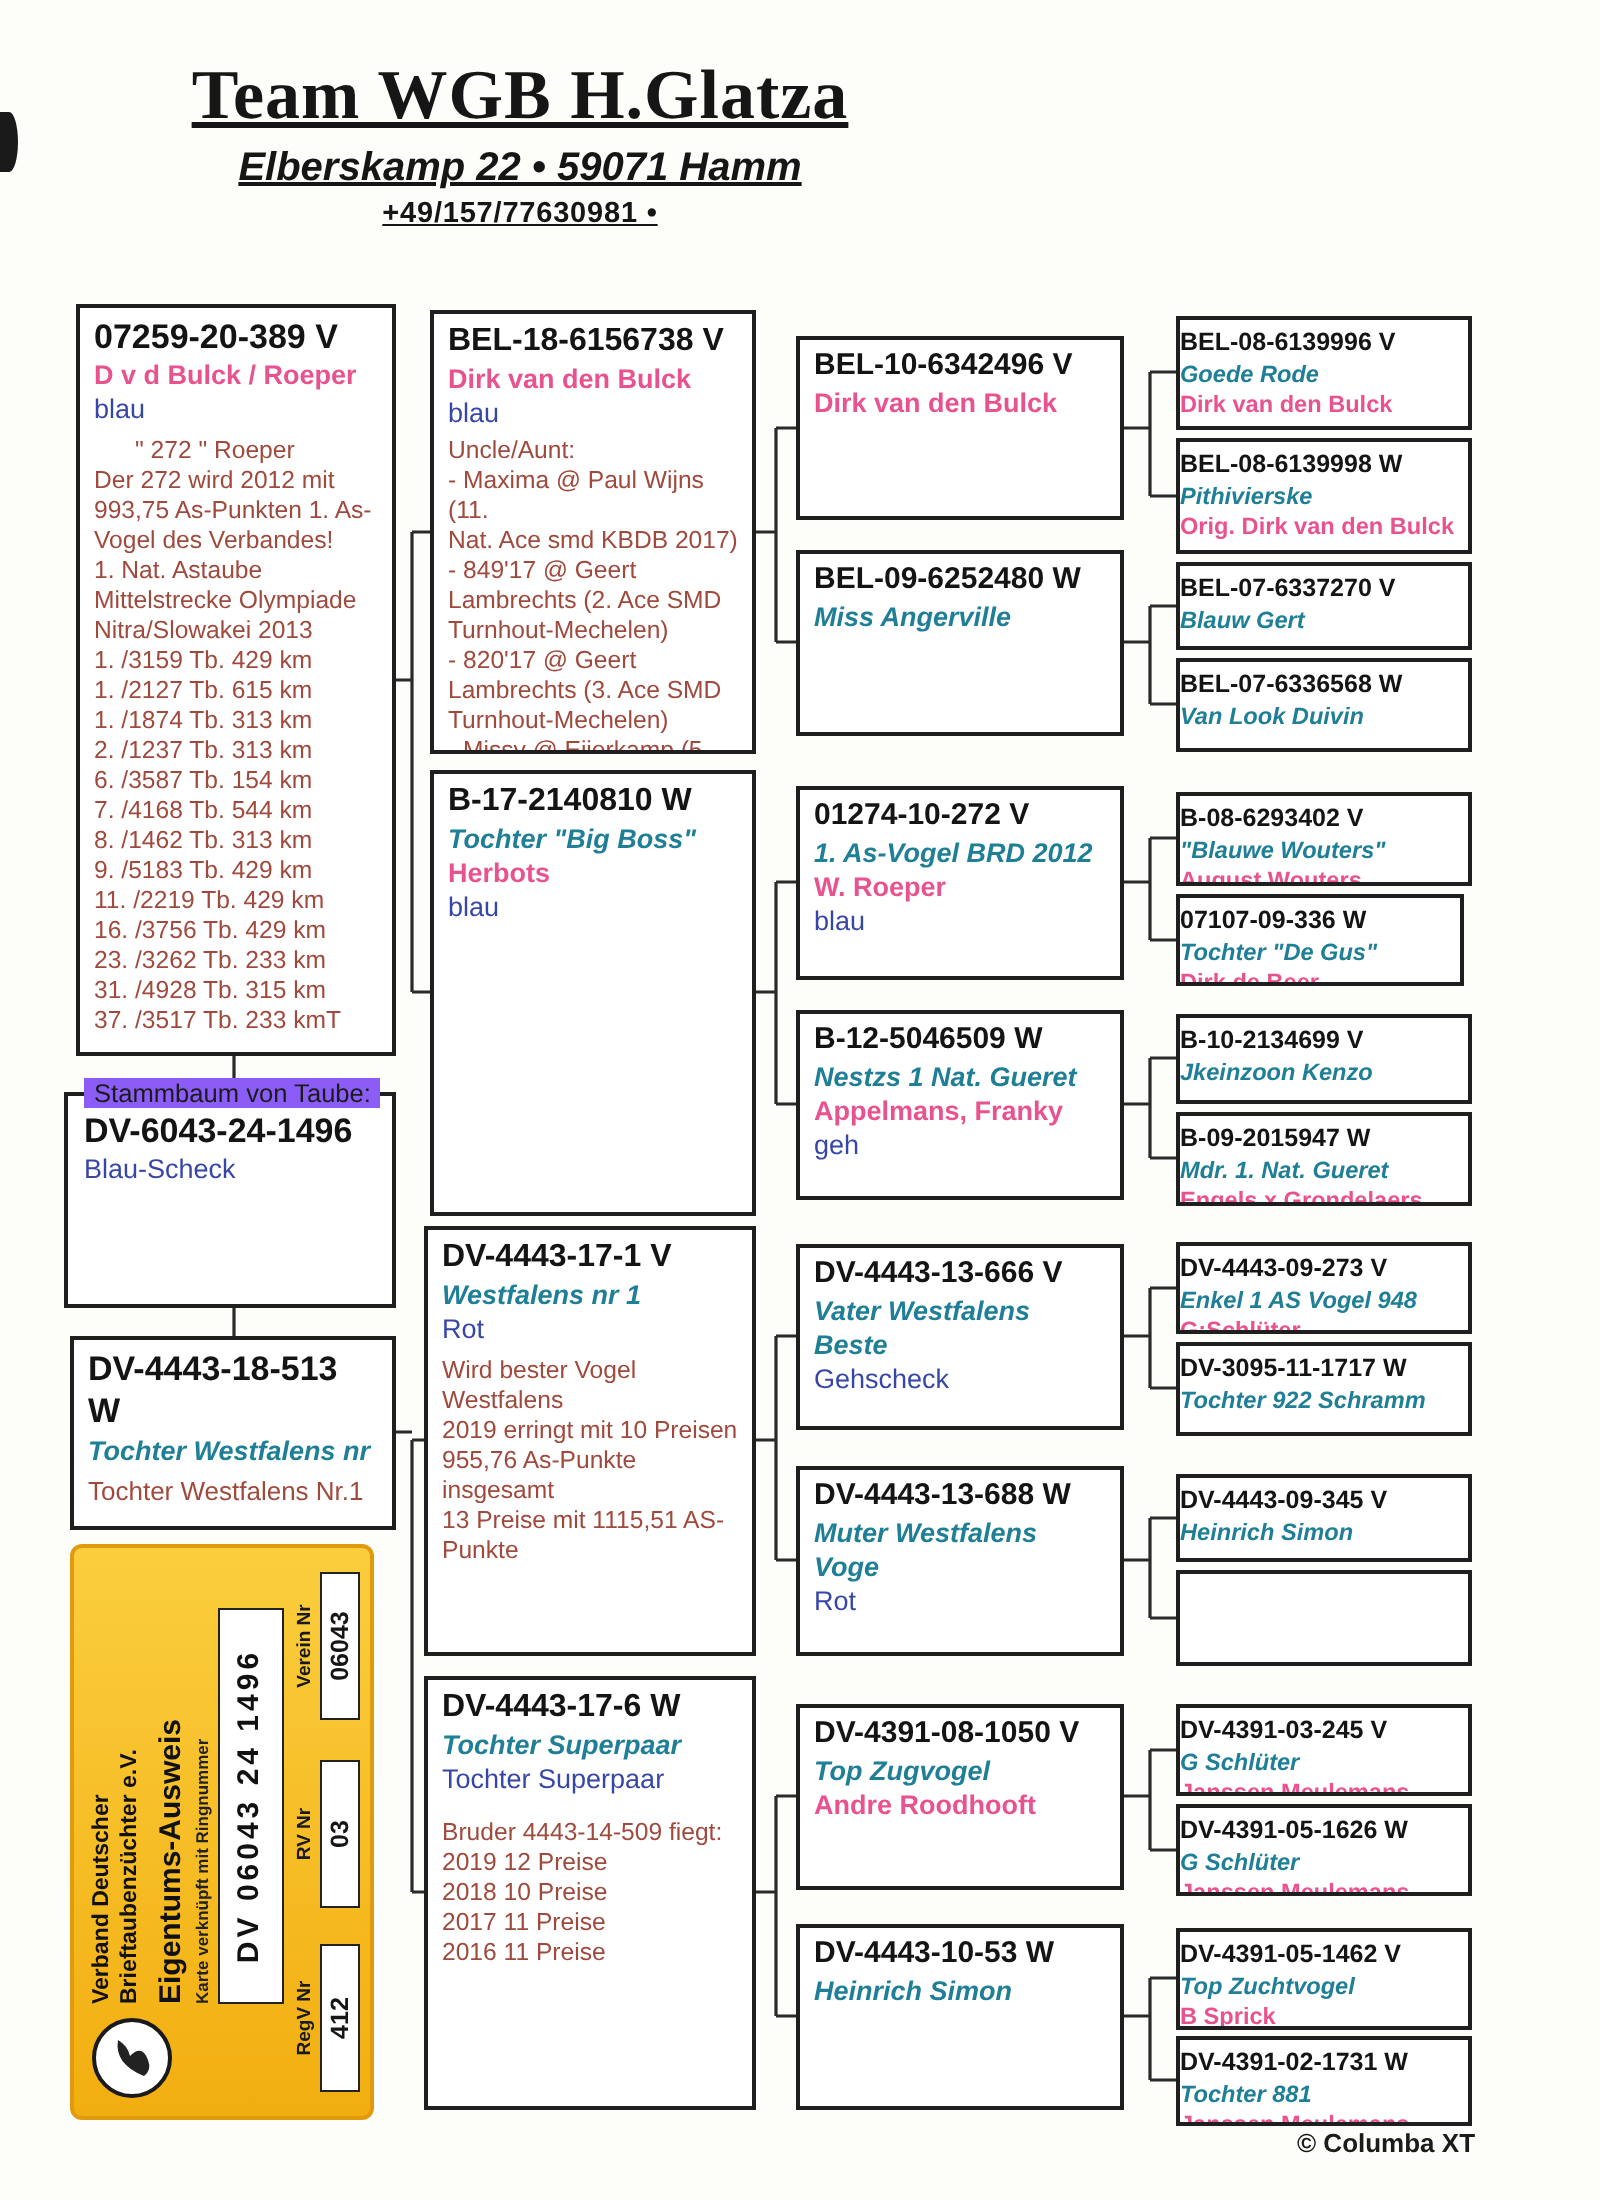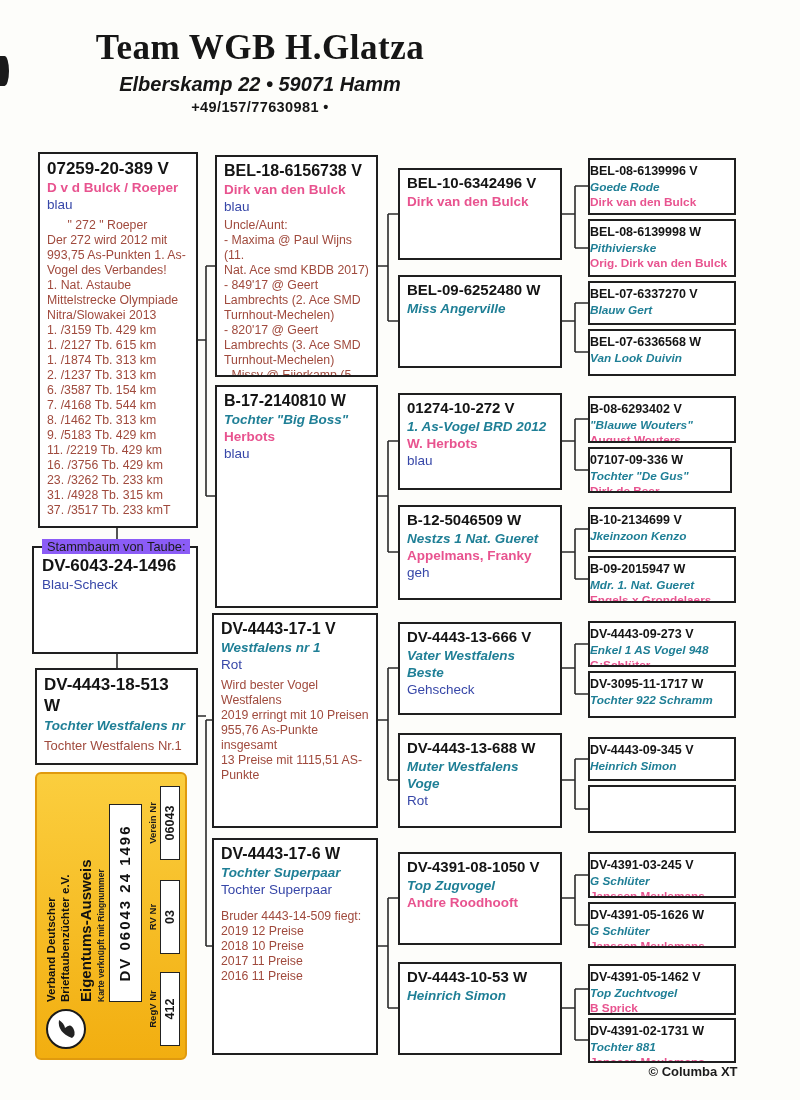--- a/index.html
+++ b/index.html
@@ -1,21 +1,21 @@
 <!DOCTYPE html>
 <html><head>
 <meta charset="utf-8">
 <style>
   html,body{margin:0;padding:0;background:#e8e8e8;}
   .page{position:relative;width:800px;height:1100px;background:#fdfdfa;overflow:hidden;
         font-family:"Liberation Sans",sans-serif;color:#161616;}
   .artifact{position:absolute;left:0;top:56px;width:9px;height:30px;background:#1a1a1a;
             border-radius:0 70% 70% 0;}
   
-  .header{position:absolute;left:45px;top:28px;width:430px;text-align:center;}
+  .header{position:absolute;left:45px;top:28px;width:430px;text-align:center;text-decoration:underline;}
   .title{font-family:"Liberation Serif",serif;font-size:35px;font-weight:bold;letter-spacing:.5px;}
   .addr{font-size:20px;font-style:italic;font-weight:bold;margin-top:5px;}
   .phone{font-size:14.5px;font-weight:bold;letter-spacing:.4px;margin-top:3px;}
   
   .pbox{position:absolute;background:#fff;border:2px solid #1f1f1f;box-sizing:border-box;
         padding:4px 7px;overflow:hidden;line-height:1.25;}
   .ln-ring{font-weight:bold;color:#141414;margin-bottom:1px;}
   .s17{font-size:17px;} .s16{font-size:16px;} .s15{font-size:15px;} .s12{font-size:12.5px;}
   .ln-teal{color:#1f7f96;font-weight:bold;font-style:italic;font-size:13.5px;}
   .ln-pink{color:#e8538f;font-weight:bold;font-size:13.5px;}
@@ -175,21 +175,21 @@
     <div class="ln-ring s15">BEL-10-6342496 V</div>
     <div class="ln-pink">Dirk van den Bulck</div>
   </div>
   <div class="pbox" style="left:398px;top:275px;width:164px;height:93px">
     <div class="ln-ring s15">BEL-09-6252480 W</div>
     <div class="ln-teal">Miss Angerville</div>
   </div>
   <div class="pbox" style="left:398px;top:393px;width:164px;height:97px">
     <div class="ln-ring s15">01274-10-272 V</div>
     <div class="ln-teal">1. As-Vogel BRD 2012</div>
-    <div class="ln-pink">W. Herbots</div>
+    <div class="ln-pink">W. Roeper</div>
     <div class="ln-blue">blau</div>
   </div>
   <div class="pbox" style="left:398px;top:505px;width:164px;height:95px">
     <div class="ln-ring s15">B-12-5046509 W</div>
     <div class="ln-teal">Nestzs 1 Nat. Gueret</div>
     <div class="ln-pink">Appelmans, Franky</div>
     <div class="ln-blue">geh</div>
   </div>
   <div class="pbox" style="left:398px;top:622px;width:164px;height:93px">
     <div class="ln-ring s15">DV-4443-13-666 V</div>

